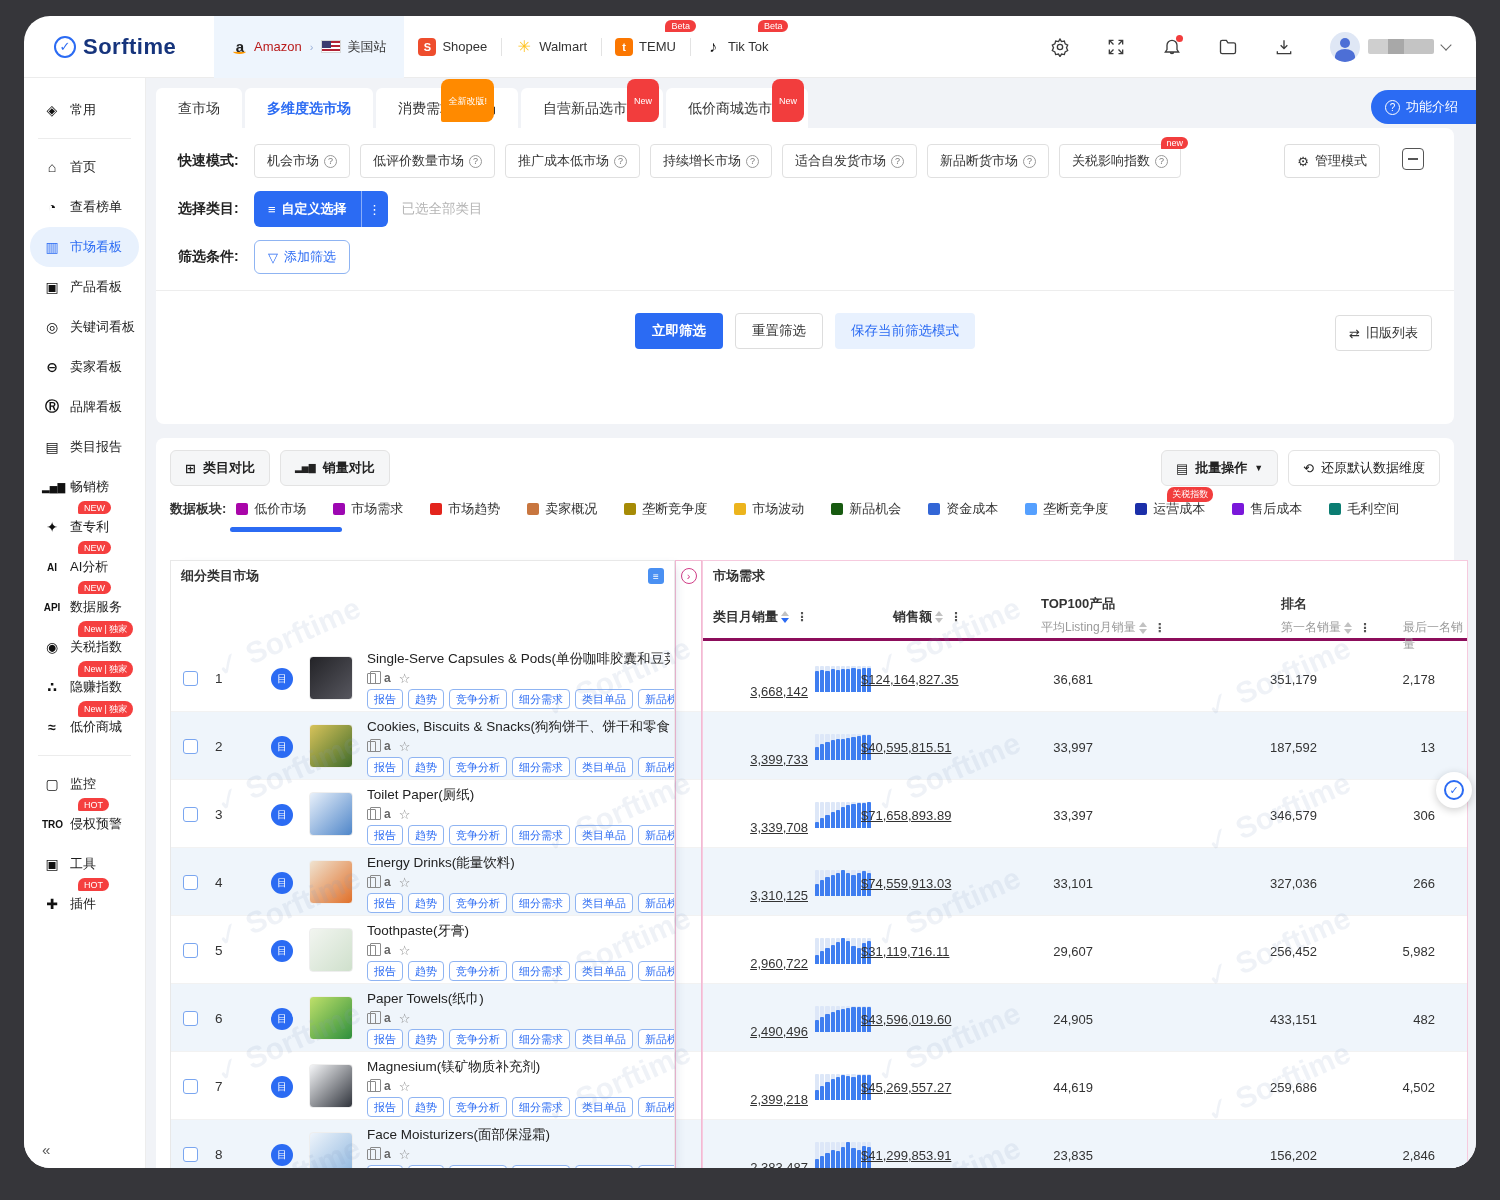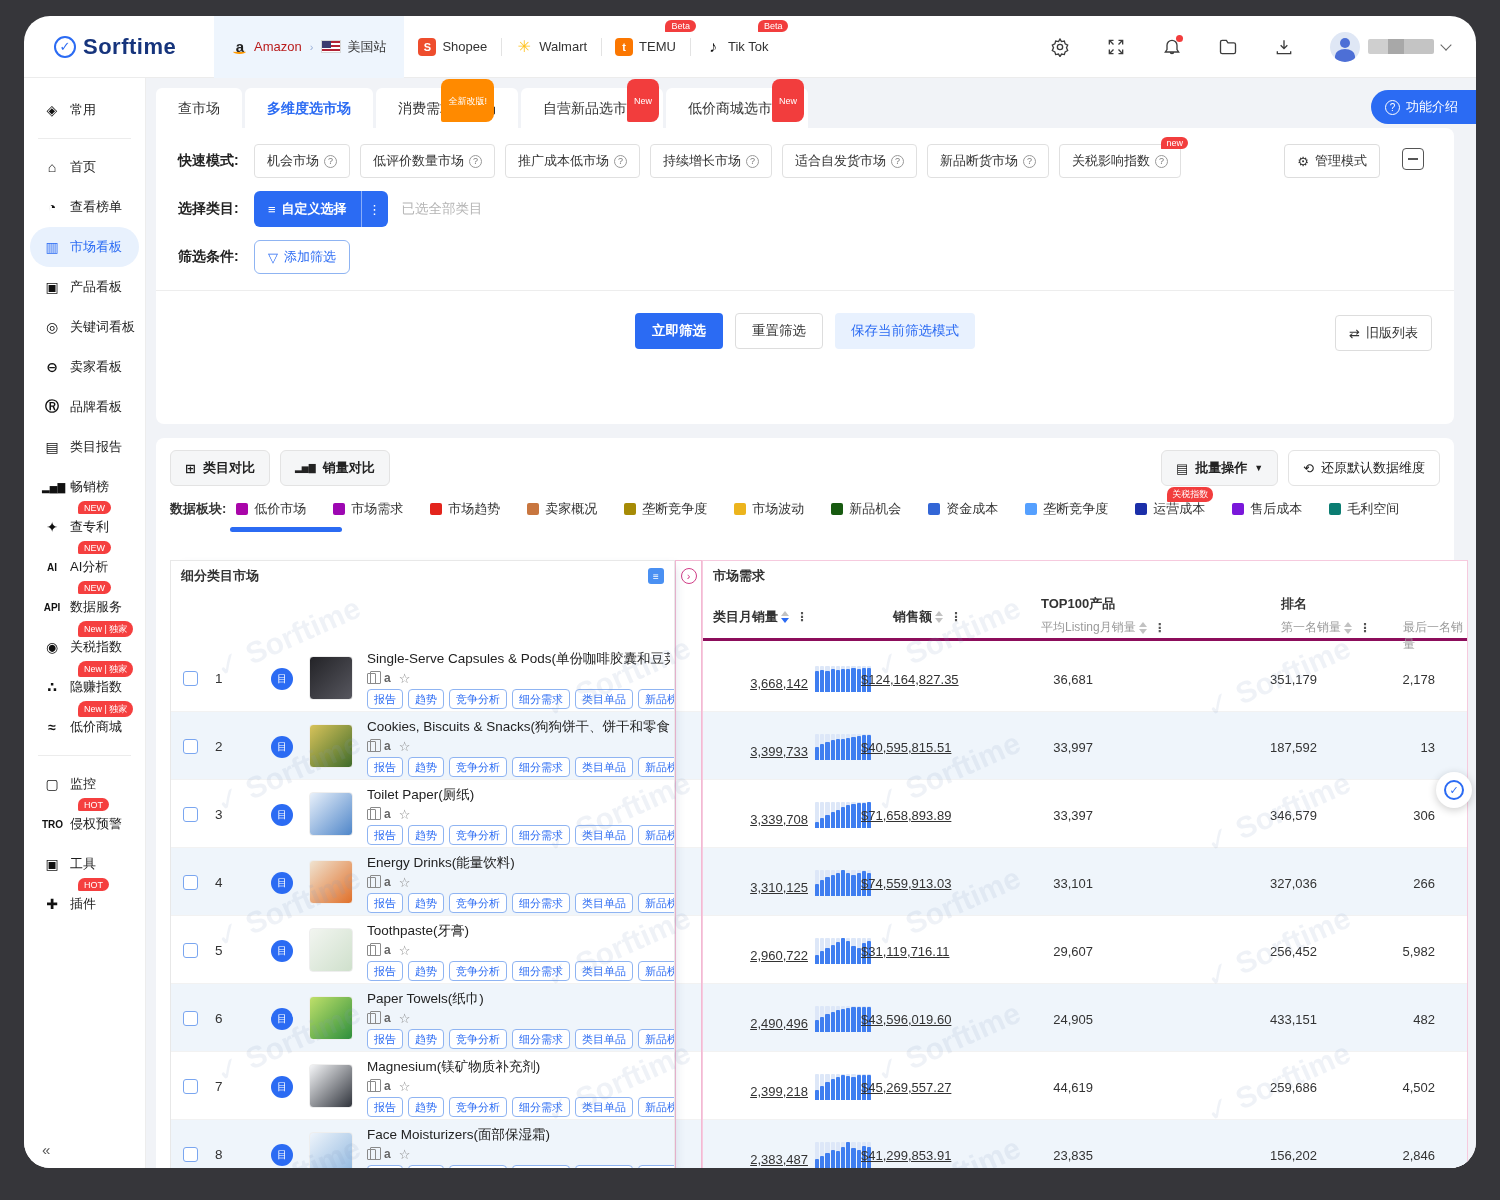--- a/index.html
+++ b/index.html
@@ -131,21 +131,21 @@
   .r-body { position:absolute; left:196px; top:6px; right:4px; }
   .r-name { font-size:13.5px; color:#222; white-space:nowrap; overflow:hidden; }
   .r-minis { display:flex; gap:8px; align-items:center; height:16px; margin-top:2px; color:#8a8a8a; }
   .copy-ic { width:9px; height:11px; border:1.2px solid #8a8a8a; border-radius:1px; position:relative; cursor:pointer; }
   .copy-ic:after { content:""; position:absolute; left:2px; top:-3px; width:9px; height:11px; border:1.2px solid #8a8a8a; border-radius:1px; background:inherit; }
   .amz-a { font-size:12px; font-weight:bold; color:#666; cursor:pointer; }
   .star { font-size:13px; color:#8a8a8a; cursor:pointer; }
   .r-chips { display:flex; gap:5px; margin-top:3px; }
   .rchip { border:1px solid #8fb4f2; color:#2b6bf3; font-size:11px; padding:1.5px 6px; border-radius:4px; background:#fff; white-space:nowrap; cursor:pointer; }
   
-  .d-monthly { position:absolute; left:0; top:32px; width:105px; text-align:right; font-size:13px; color:#333; text-decoration:underline; cursor:pointer; }
+  .d-monthly { position:absolute; left:0; top:40px; width:105px; text-align:right; font-size:13px; color:#333; text-decoration:underline; cursor:pointer; }
   .d-bars { position:absolute; left:112px; top:22px; width:56px; height:26px; display:flex; align-items:flex-end; gap:1px; }
   .d-bars b { flex:1; background:#dde7f8; position:relative; border-radius:1px 1px 0 0; height:100%; }
   .d-bars b i { position:absolute; left:0; right:0; bottom:0; background:#3f7ef0; border-radius:1px 1px 0 0; display:block; }
   .d-rev { position:absolute; left:158px; top:28px; font-size:13px; color:#333; text-decoration:underline; cursor:pointer; }
   .d-avg { position:absolute; left:330px; top:28px; width:60px; text-align:right; font-size:13px; color:#333; }
   .d-first { position:absolute; left:550px; top:28px; width:64px; text-align:right; font-size:13px; color:#333; }
   .d-last { position:absolute; left:676px; top:28px; width:56px; text-align:right; font-size:13px; color:#333; }
 
   .wm-layer { position:absolute; inset:0; pointer-events:none; z-index:40; overflow:hidden; }
   .wm { position:absolute; transform:rotate(-24deg); font-size:30px; font-weight:bold; color:rgba(130,155,190,.13); white-space:nowrap; }

